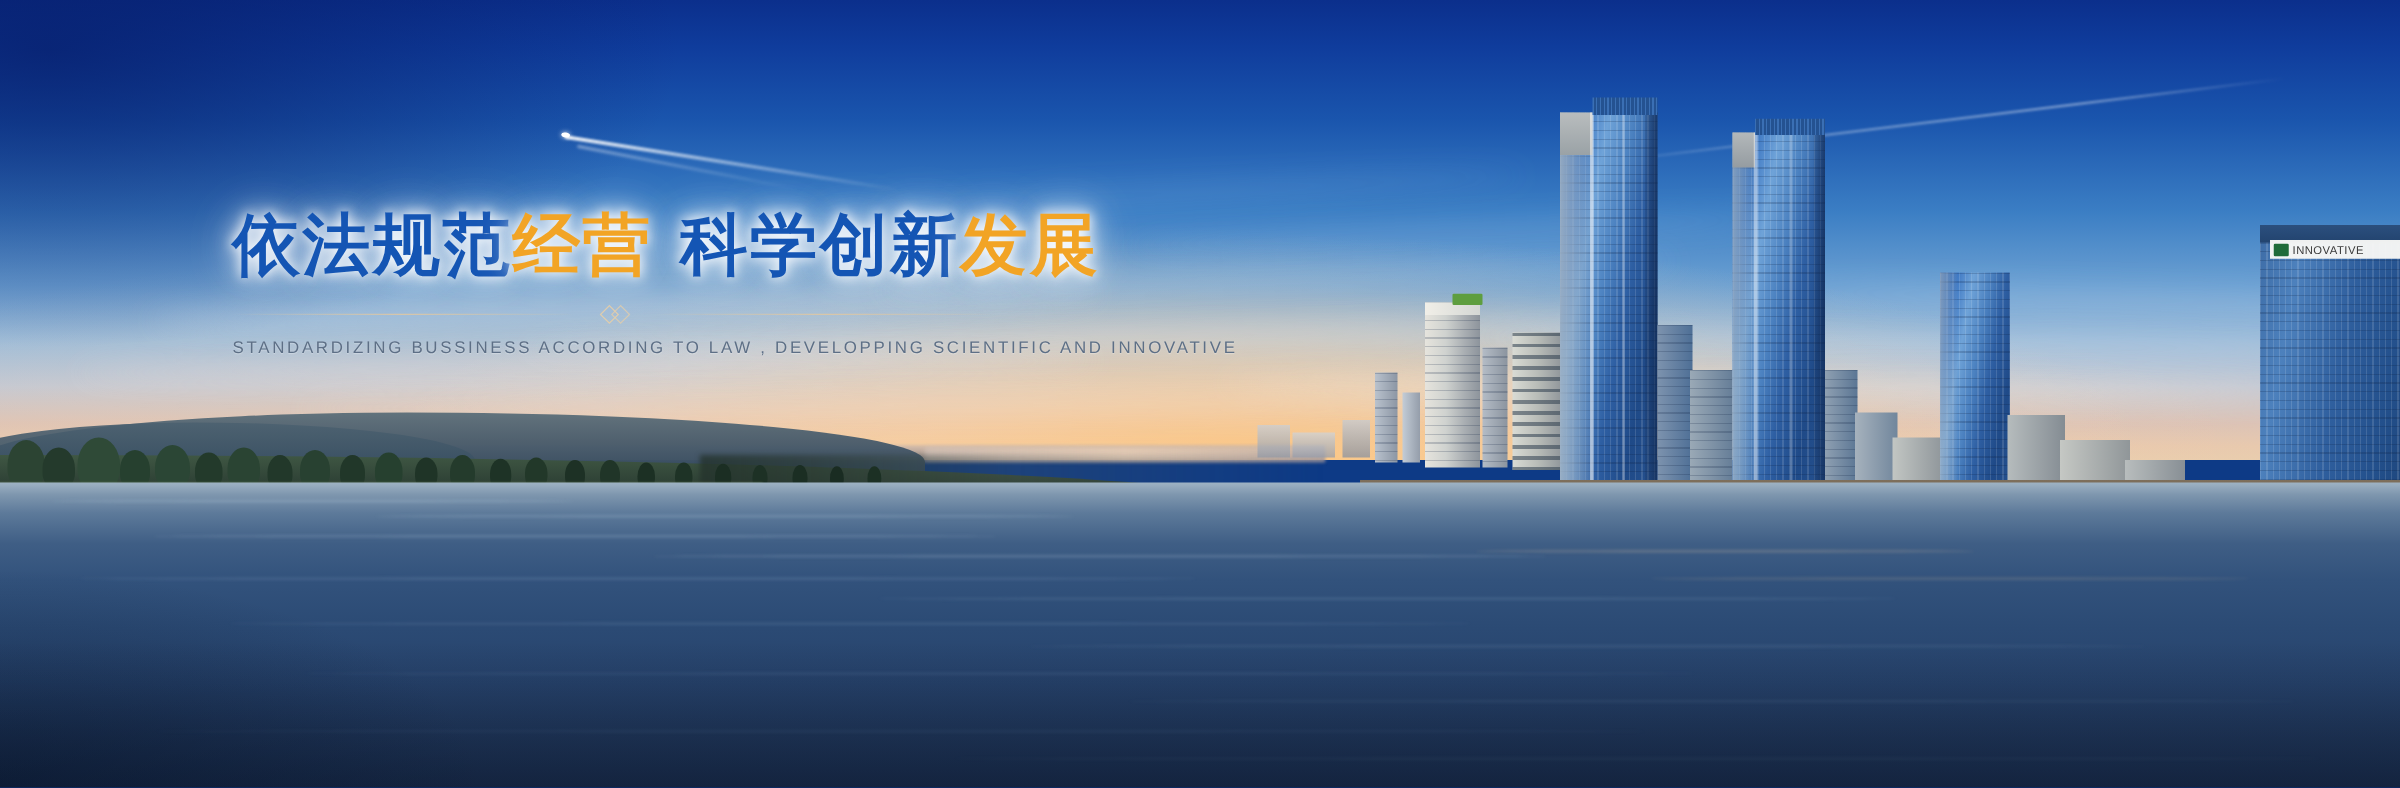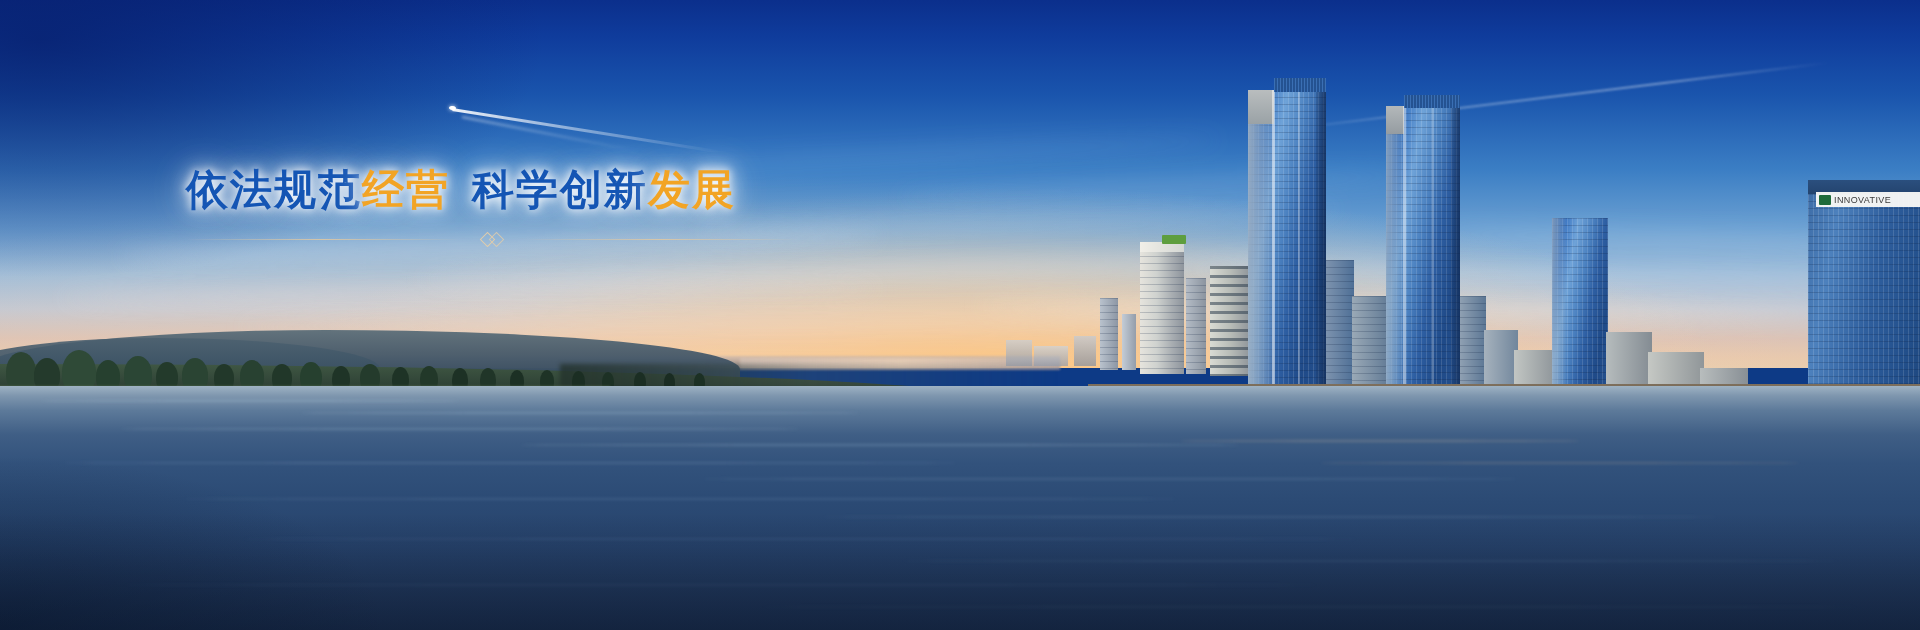--- a/index.html
+++ b/index.html
@@ -184,21 +184,21 @@
   .rbank-water-edge{
     position:absolute; left:1080px; top:414px; width:880px; height:10px;
     background:linear-gradient(to bottom, rgba(60,70,66,.9), rgba(40,60,78,.3));
     filter:blur(1px);
   }
 
   
   .copy{ position:absolute; left:186px; top:168px; width:740px; }
 
   .headline{
-    font-size:42px; line-height:1.04; font-weight:bold; letter-spacing:2px;
+    font-size:54px; line-height:1.04; font-weight:bold; letter-spacing:2px;
     color:#1455b4; white-space:nowrap;
     text-shadow:
       0 0 9px rgba(255,255,255,.98),
       0 0 18px rgba(255,255,255,.92),
       0 0 30px rgba(255,255,255,.62),
       0 0 46px rgba(255,255,255,.34);
   }
   .hl-blue{ color:#1455b4; }
   .hl-gold{ color:#f2a425; }
   .hl-gap{ display:inline-block; width:22px; }
@@ -440,15 +440,16 @@
 
     <div class="headline">
       <span class="hl-blue">依法规范</span><span class="hl-gold">经营</span><span class="hl-gap"></span><span class="hl-blue">科学创新</span><span class="hl-gold">发展</span>
     </div>
 
     <div class="rule">
       <span class="dia"></span>
       <span class="dia2"></span>
     </div>
 
+    <div class="subline">STANDARDIZING BUSSINESS ACCORDING TO LAW , DEVELOPPING SCIENTIFIC AND INNOVATIVE</div>
   </div>
 
 </div>
 
 </body></html>

